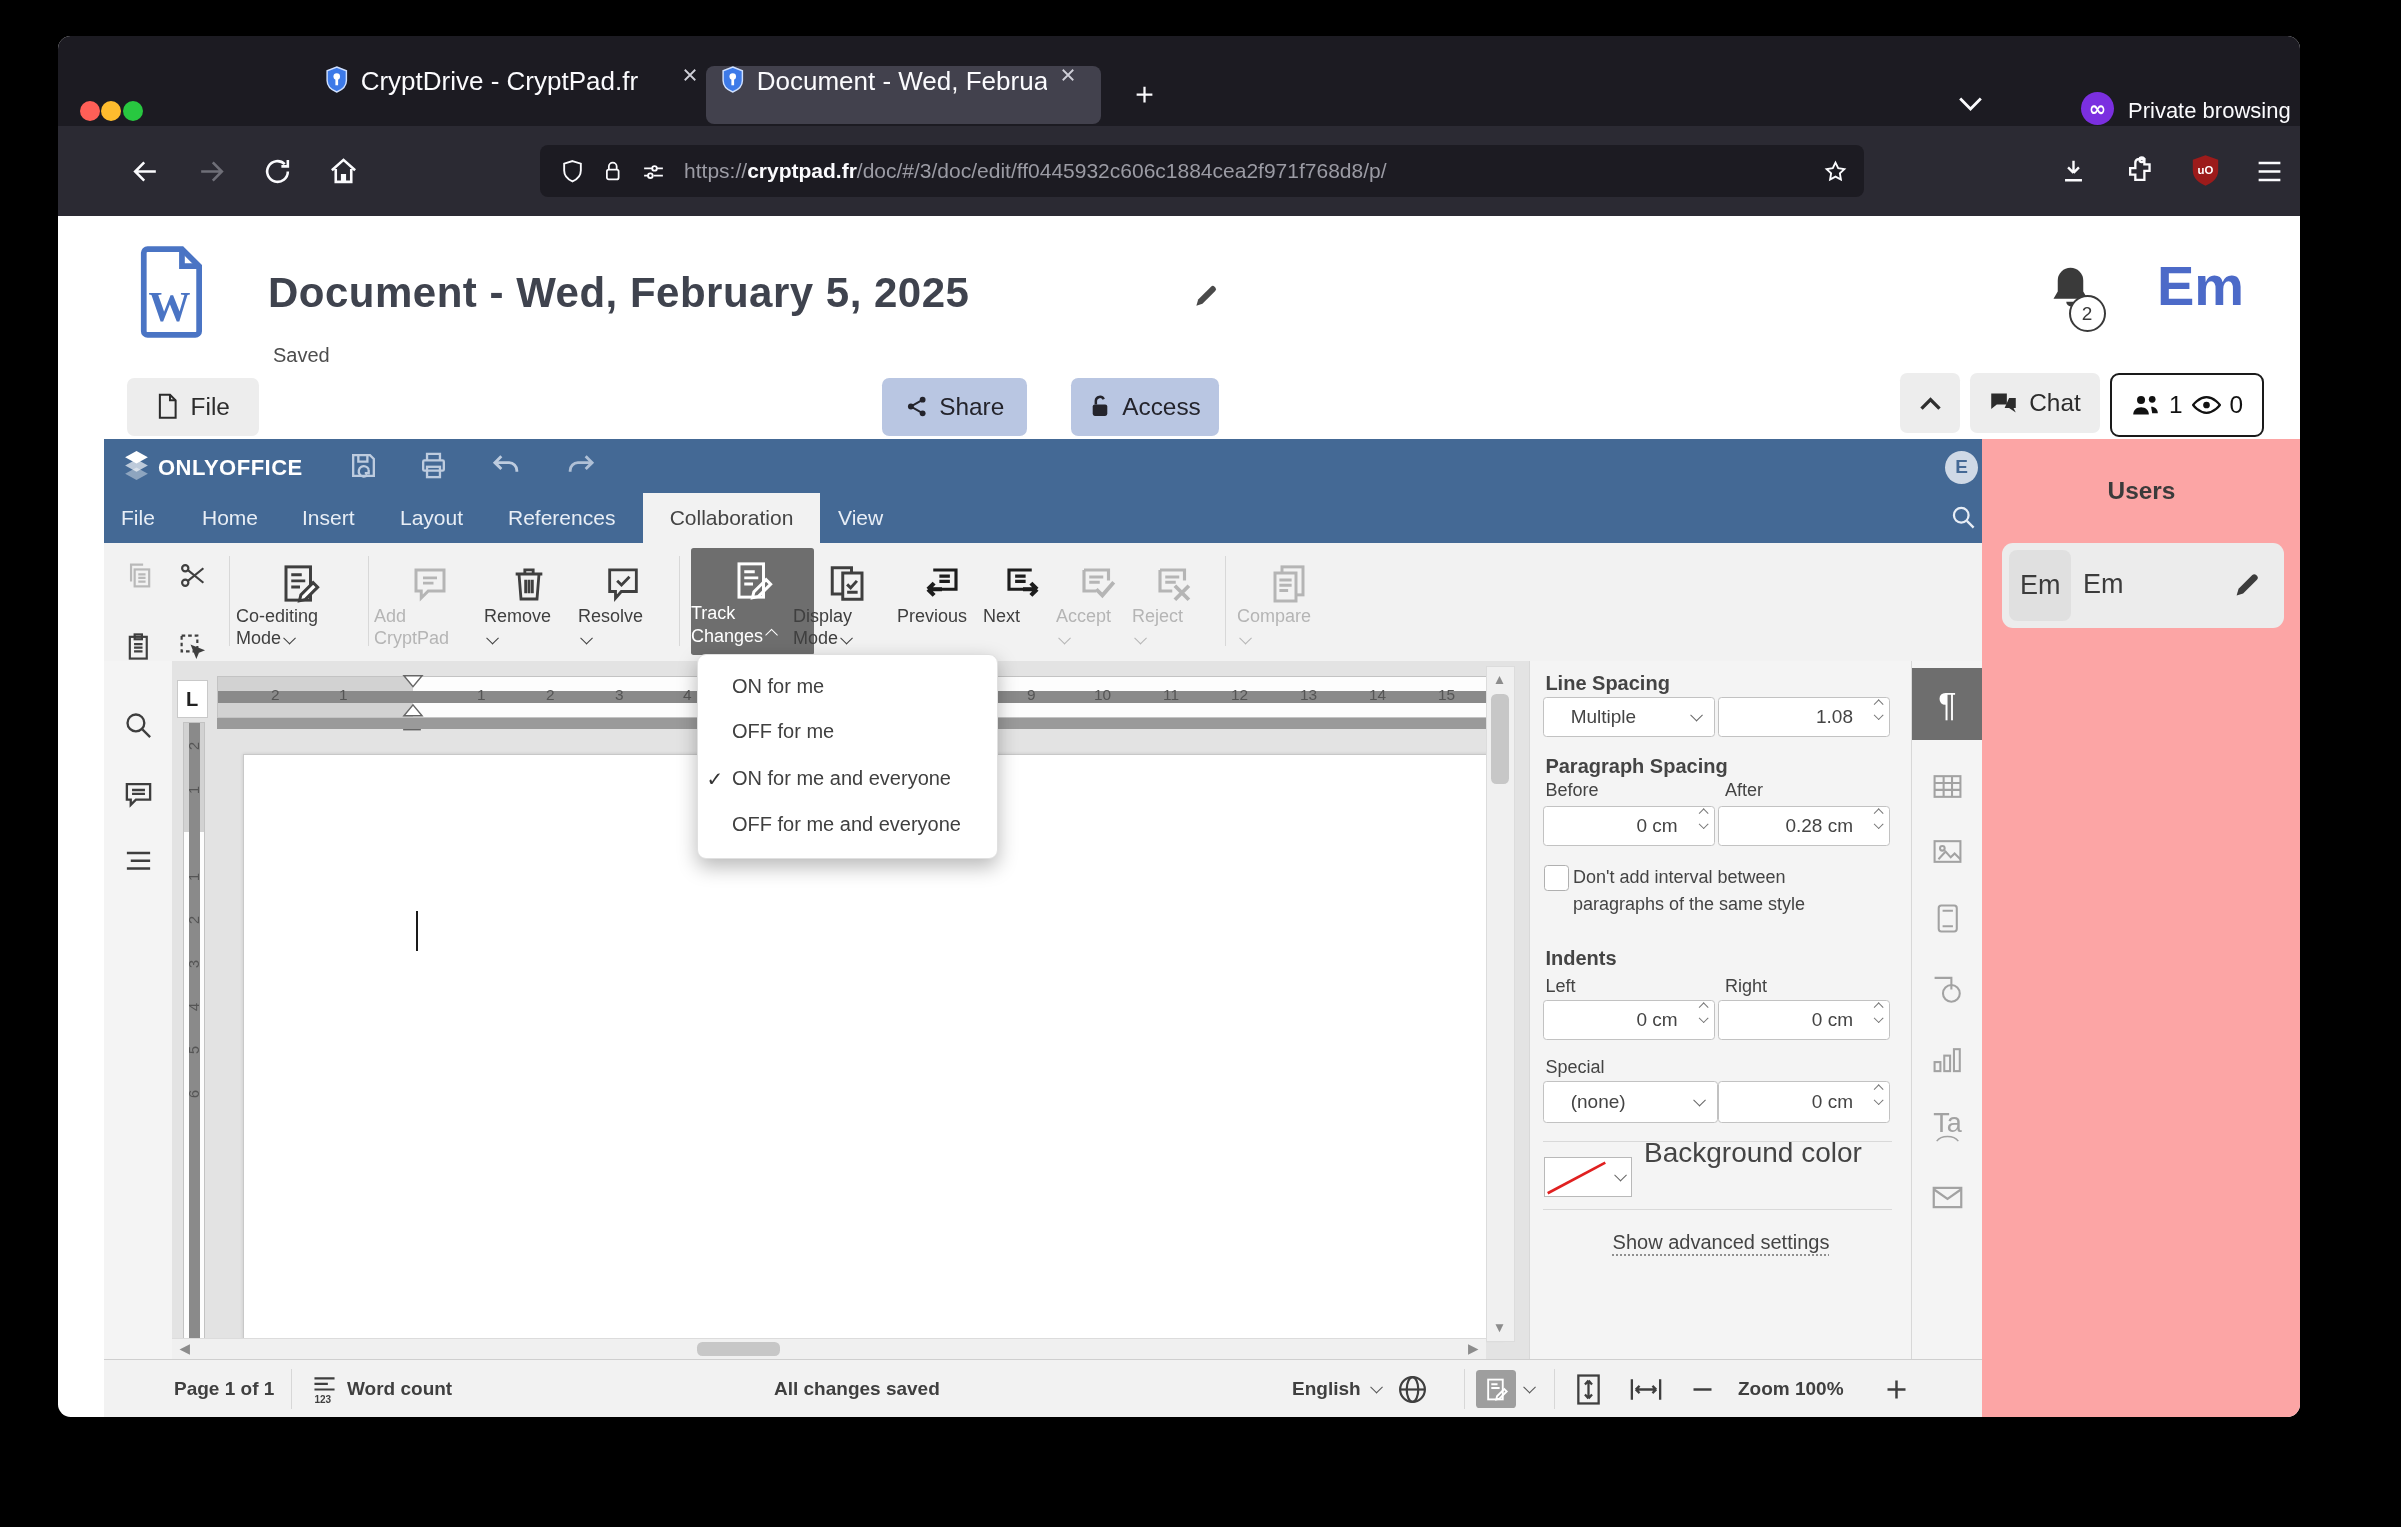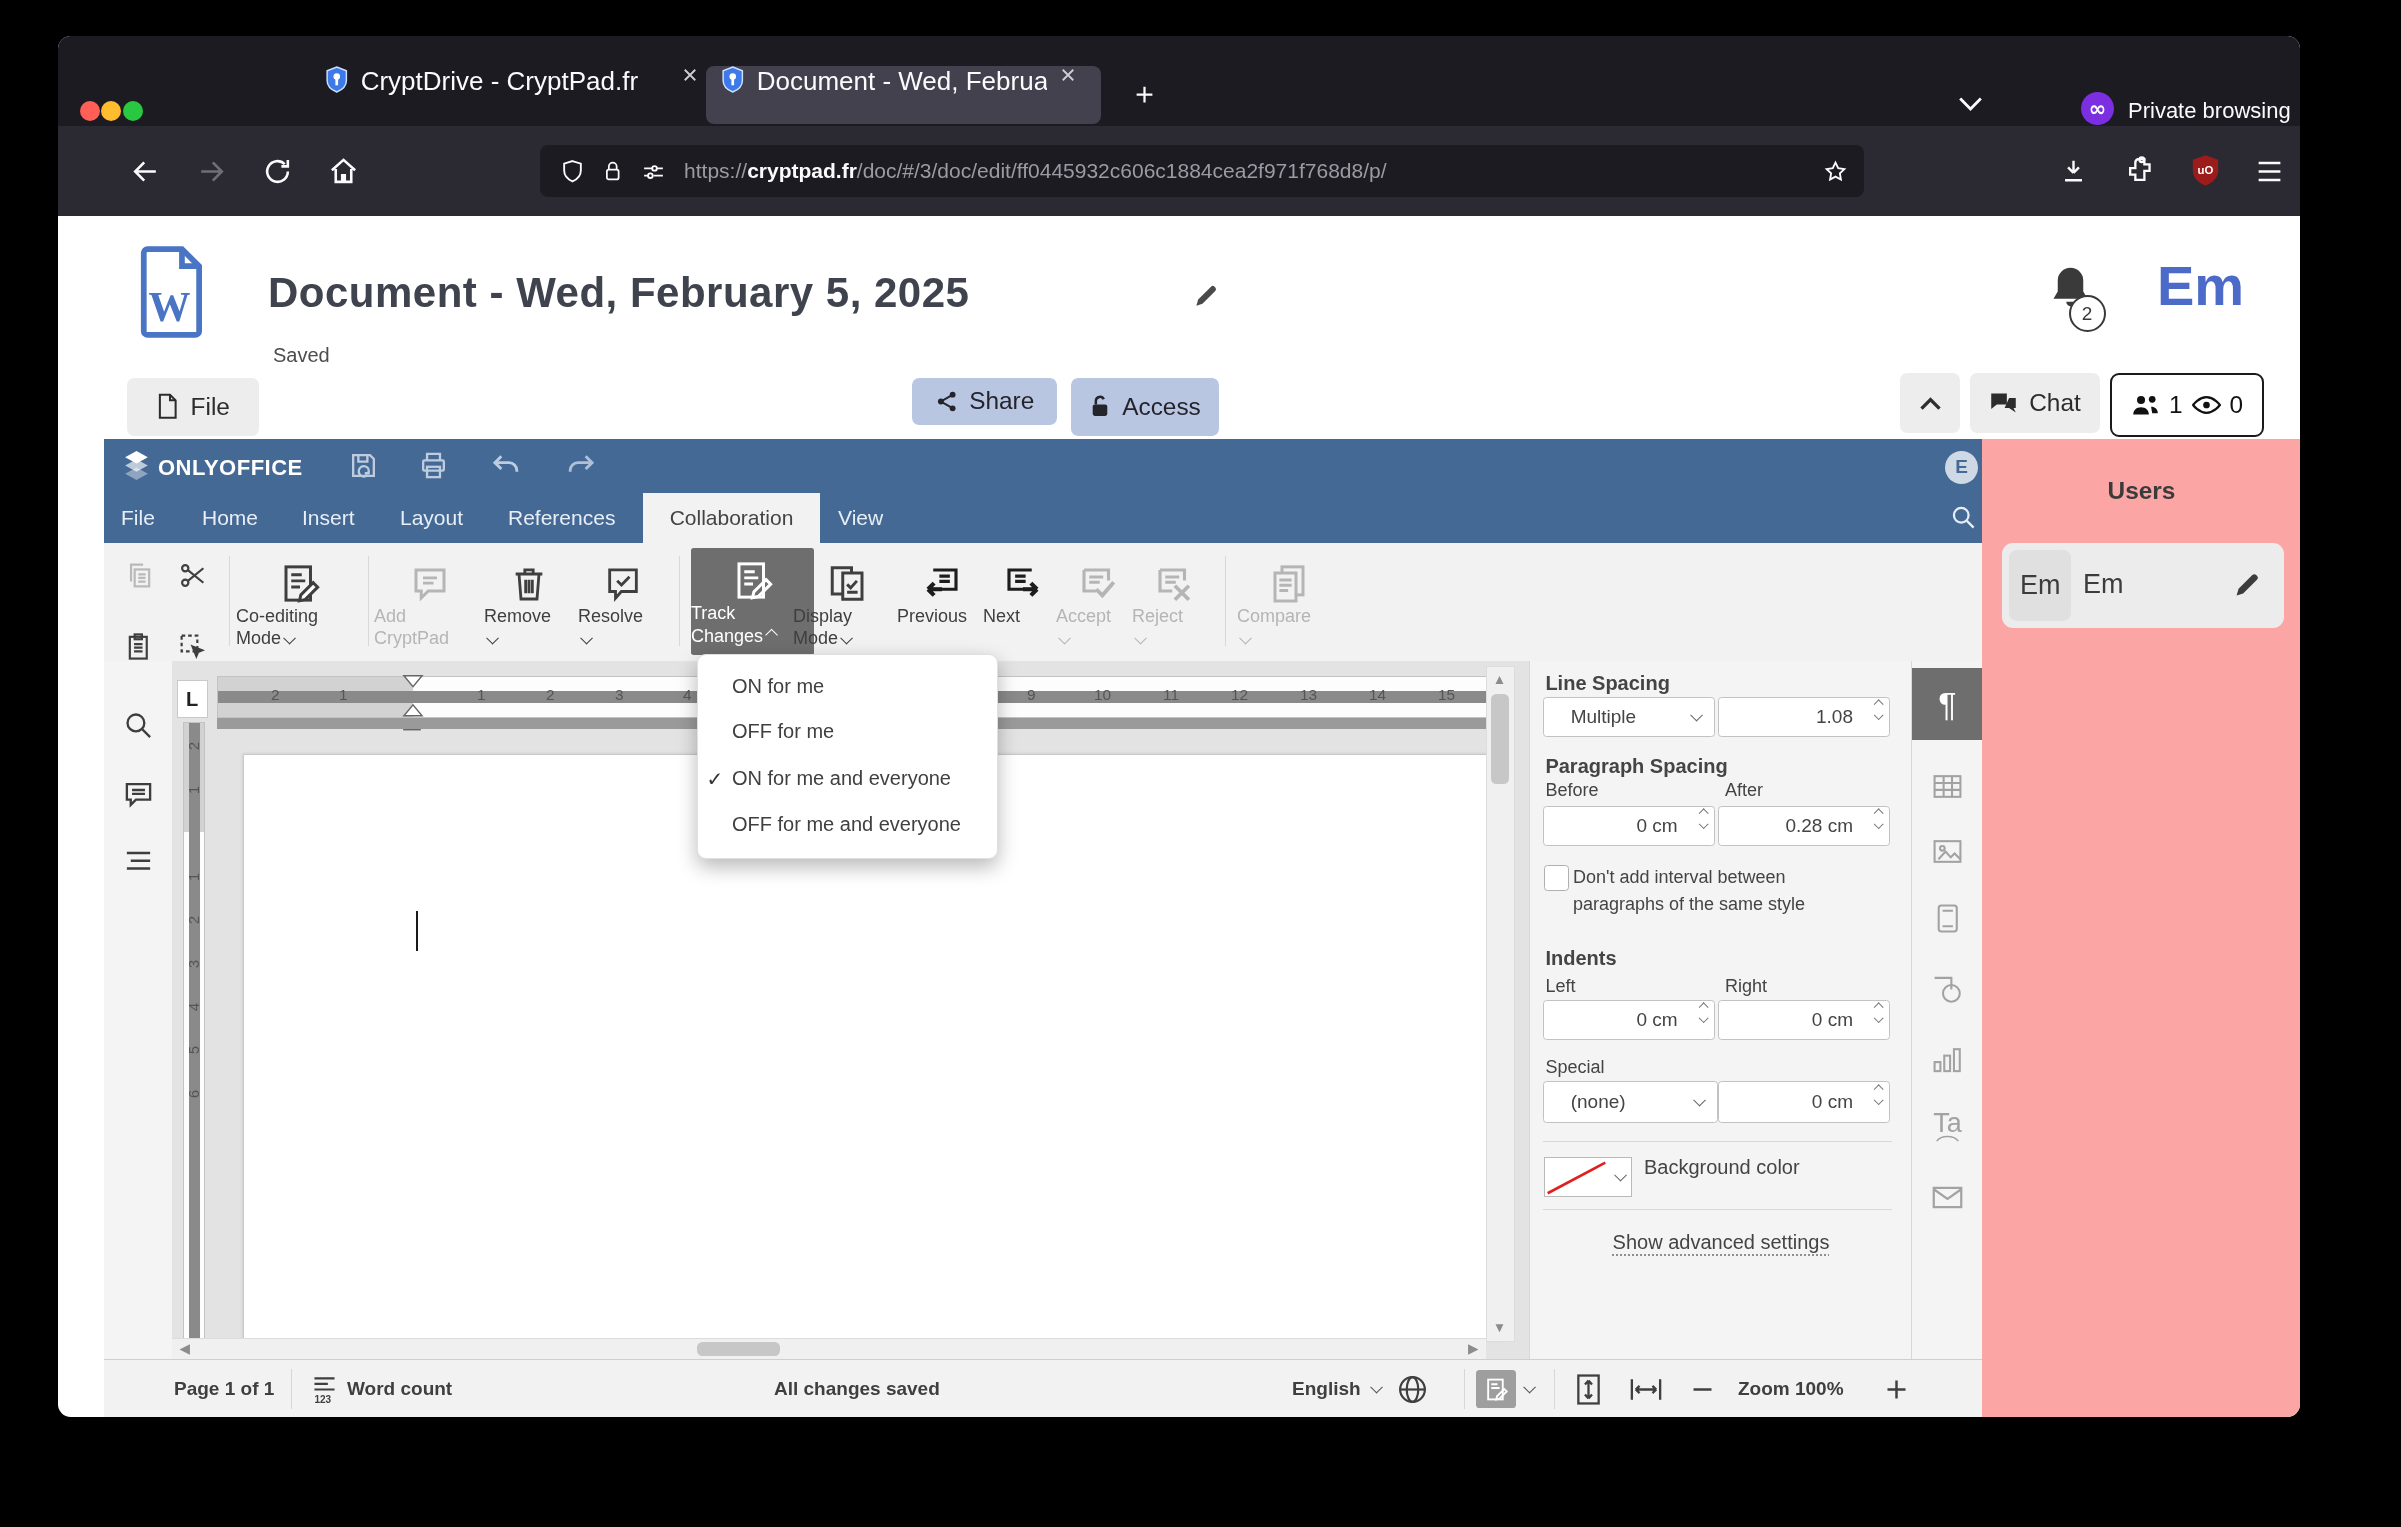--- a/index.html
+++ b/index.html
@@ -250,21 +250,21 @@
   </div>
 
   <div class="abs cptools">
     <div class="abs btn-gray" style="left:69px;top:4.5px;width:132px;height:58px">
       <svg width="23.5" height="27" viewBox="0 0 20 24" fill="none" stroke="#2c2c2c" stroke-width="1.8">
             <path d="M3 1.5h9l5 5V22H3z"></path>
             <path d="M12 1.5v5h5"></path>
           </svg>
       <span>File</span>
     </div>
-    <div class="abs btn-blue" style="left:854px;top:4.5px;width:145px;height:47px">
+    <div class="abs btn-blue" style="left:824px;top:4.5px;width:145px;height:58px">
       <svg width="23.5" height="25" viewBox="0 0 24 24" fill="#24242c">
             <circle cx="18" cy="5" r="3"></circle>
             <circle cx="6" cy="12" r="3"></circle>
             <circle cx="18" cy="19" r="3"></circle>
             <path d="M7.5 11l9-5M7.5 13l9 5" stroke="#24242c" stroke-width="2"></path>
           </svg>
       <span>Share</span>
     </div>
     <div class="abs btn-blue" style="left:1013px;top:4.5px;width:148px;height:58px">
       <svg width="22" height="25" viewBox="0 0 20 24">
@@ -717,21 +717,21 @@
         <div class="phr" style="top:480px"></div>
 
         <div class="abs" style="left:13.6px;top:496px;width:63px;height:38px;background:#fff;border:0.9px solid #b9b9b9">
           <svg width="63" height="38" viewBox="0 0 70 42">
                 <line x1="3" y1="39" x2="67" y2="5" stroke="#e02020" stroke-width="3"></line>
               </svg>
         </div>
         <div class="abs ctext" style="left:77px;top:496px;width:23.5px;height:38px;background:#fff;border:0.9px solid #b9b9b9;border-left:none">
               <span class="cv" style="color:#666"></span>
             </div>
-        <div class="plabel" style="left:114px;top:495px;font-size:20px">Background color</div>
+        <div class="plabel" style="left:114px;top:476px;font-size:28px">Background color</div>
 
         <div class="phr" style="top:548px"></div>
 
         <div class="plabel" style="left:0;top:570px;width:100%;text-align:center;font-size:20px;text-decoration:underline dotted #8f8f8f;text-underline-offset:5.4px">Show advanced settings</div>
       </div>
 
       <div class="abs rail">
         <div class="ricon" style="top:7.2px;height:72px;background:#6e6e6e;color:#fff;font-size:34px">¶</div>
         <div class="ricon" style="top:96px">
           <svg width="31" height="27" viewBox="0 0 24 20" fill="none" stroke="currentColor" stroke-width="1.6">

